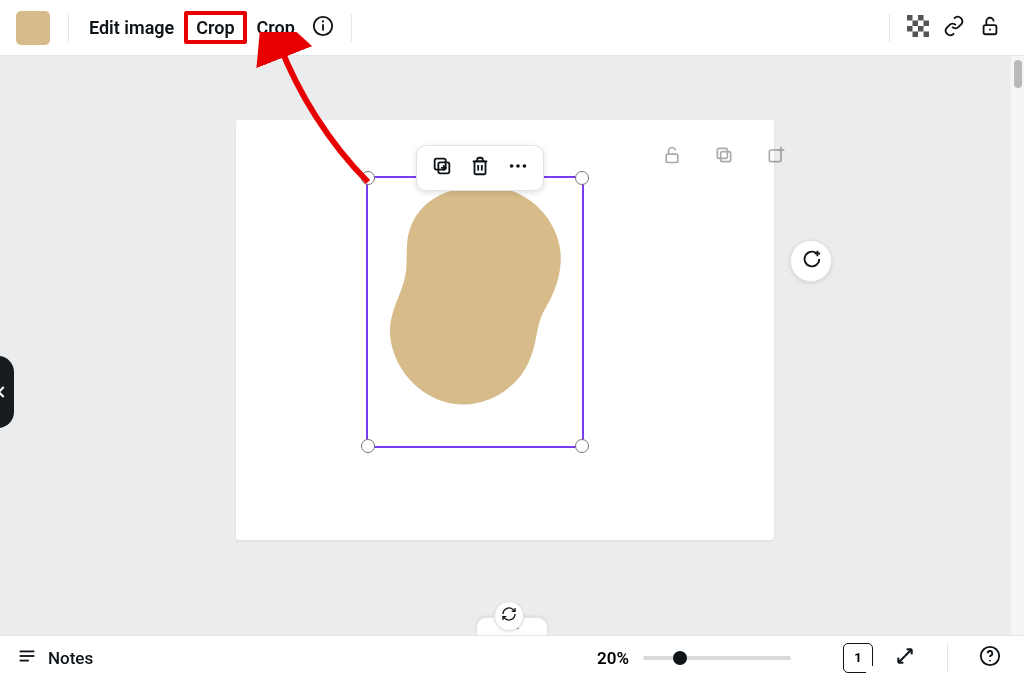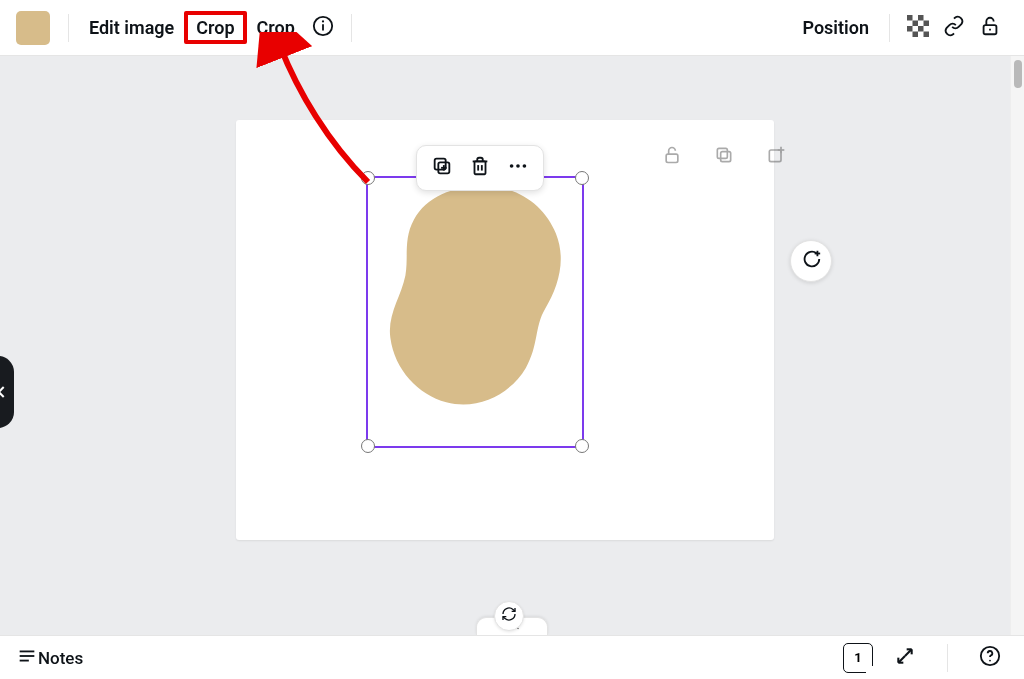--- a/index.html
+++ b/index.html
@@ -36,21 +36,21 @@
   .sync-btn{position:absolute;left:494px;top:545px;width:30px;height:30px;background:#fff;border:1px solid #e3e3e3;border-radius:50%;display:flex;align-items:center;justify-content:center;box-shadow:0 1px 3px rgba(0,0,0,.1);z-index:5;}
   
   .side-pill{position:absolute;left:-12px;top:300px;width:26px;height:72px;background:#181b1f;border-radius:0 16px 16px 0;display:flex;align-items:center;justify-content:center;z-index:5;}
   .side-pill:after{content:"";width:6px;height:6px;border-left:2px solid #fff;border-bottom:2px solid #fff;transform:rotate(45deg);margin-left:4px;}
   
   .btm-handle{position:absolute;left:50%;bottom:0;transform:translateX(-50%);width:72px;height:18px;background:#fff;border:1px solid #e3e3e3;border-bottom:none;border-radius:10px 10px 0 0;display:flex;align-items:center;justify-content:center;box-shadow:0 -1px 3px rgba(0,0,0,.08);}
   .btm-handle:before{content:"";width:8px;height:8px;border-left:1.5px solid #555;border-top:1.5px solid #555;transform:rotate(45deg);margin-top:4px;}
   
   .footer{position:absolute;left:0;right:0;bottom:0;height:44px;border-top:1px solid #e5e5e5;background:#fff;display:flex;align-items:center;padding:0 16px;gap:14px;}
   .footer .spacer{flex:1;}
-  .notes{display:flex;align-items:center;font-size:17px;font-weight:500;color:#0e1318;cursor:pointer;}
+  .notes{display:flex;align-items:center;gap:10px;font-size:17px;font-weight:500;color:#0e1318;cursor:pointer;}
   .zoom-wrap{display:flex;align-items:center;gap:14px;}
   .zoom-text{font-size:17px;font-weight:600;}
   .slider{width:148px;height:4px;background:#d9d9d9;border-radius:2px;position:relative;}
   .slider-thumb{position:absolute;left:30px;top:-5px;width:14px;height:14px;border-radius:50%;background:#0e1318;}
   .page-ind{width:30px;height:30px;border:1.6px solid #0e1318;border-radius:5px;display:flex;align-items:center;justify-content:center;font-size:13px;font-weight:700;position:relative;cursor:pointer;}
   .page-ind:after{content:"";position:absolute;right:-4px;bottom:-4px;width:10px;height:10px;background:#fff;}
   
   .arrow-svg{position:absolute;left:208px;top:32px;z-index:30;pointer-events:none;}
 </style>
 </head>
@@ -80,23 +80,20 @@
           <circle cx="12" cy="7" r="1.2" fill="#0e1318" stroke="none"></circle>
       </svg>
     </span>
   </div>
 
   <div class="vdiv"></div>
 
 
   <div class="spacer"></div>
 
-  <div class="tbtn">
-    <span>Position</span>
-  </div>
 
   <div class="vdiv"></div>
 
   <div class="icon-btn">
     <span>
       <svg width="22" height="22" viewBox="0 0 20 20">
         <rect x="0" y="0" width="20" height="20" fill="#fff"></rect>
         <rect x="0" y="0" width="5" height="5" fill="#555"></rect>
           <rect x="10" y="0" width="5" height="5" fill="#555"></rect>
         <rect x="5" y="5" width="5" height="5" fill="#555"></rect>
@@ -252,20 +249,26 @@
         <line x1="4" y1="7" x2="20" y2="7"></line>
           <line x1="4" y1="12" x2="20" y2="12"></line>
           <line x1="4" y1="17" x2="14" y2="17"></line>
       </svg>
     </span>
     <span>Notes</span>
   </div>
 
   <div class="spacer"></div>
 
+  <div class="zoom-wrap">
+    <span class="zoom-text">20%</span>
+    <div class="slider">
+      <div class="slider-thumb"></div>
+    </div>
+  </div>
 
   <div style="width:24px"></div>
 
   <div class="page-ind">
     <span>1</span>
   </div>
 
   <div class="icon-btn">
     <span>
       <svg width="20" height="20" viewBox="0 0 24 24" fill="none" stroke="#0e1318" stroke-width="2.5">

